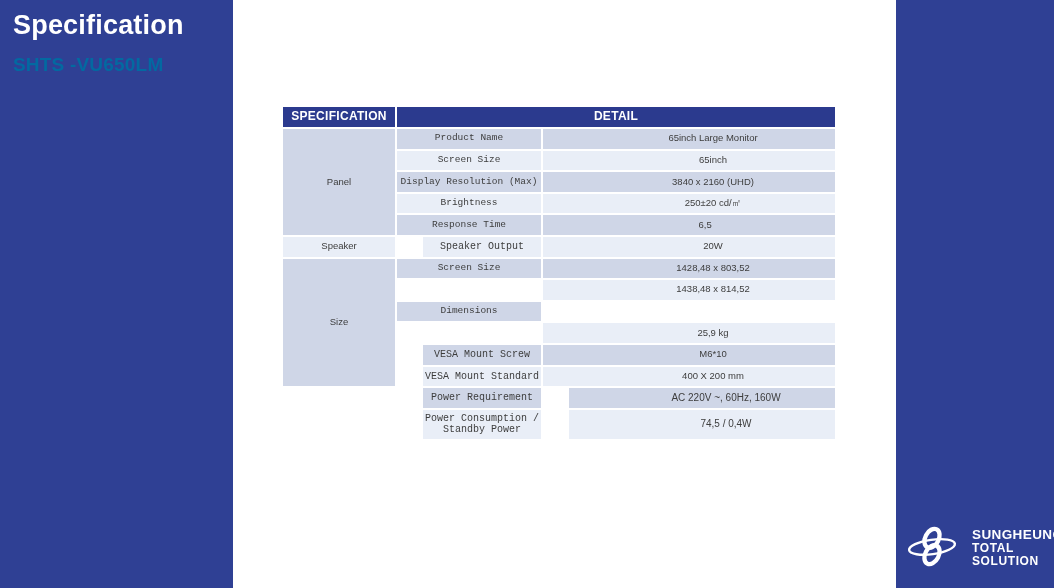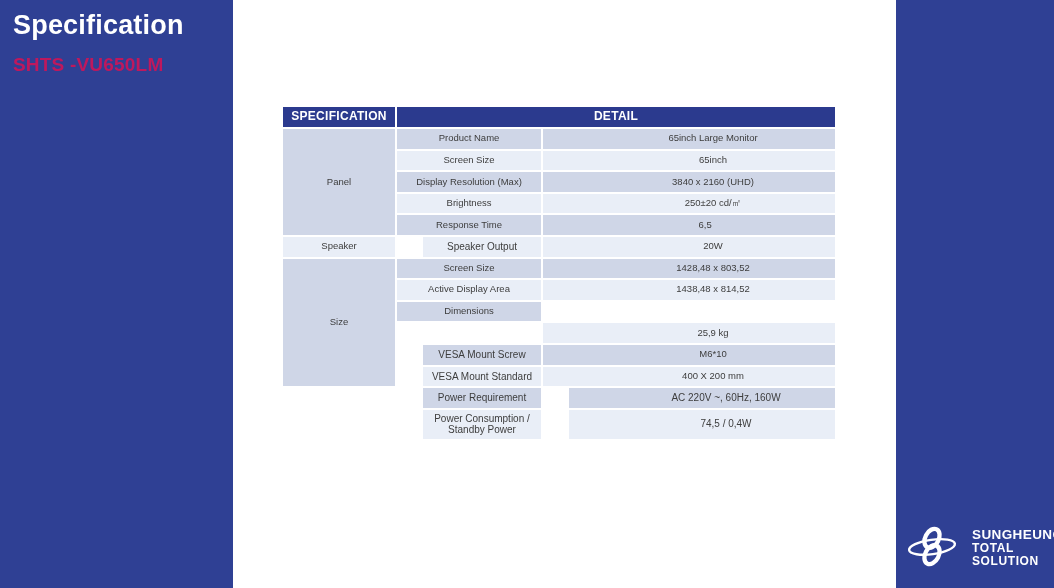--- a/index.html
+++ b/index.html
@@ -20,21 +20,21 @@
   .band.left{left:0;width:233px;}
   .band.right{left:896px;width:158px;}
 
   .title{
     position:absolute;left:13px;top:10px;
     color:#ffffff;font-size:27px;font-weight:bold;
     letter-spacing:0.2px;
   }
   .subtitle{
     position:absolute;left:13px;top:54px;
-    color:#be185d;font-size:19px;font-weight:bold;
+    color:#0369a1;font-size:19px;font-weight:bold;
     letter-spacing:0.2px;
   }
 
   
   .tbl{
     position:absolute;left:283px;top:107px;
     width:552px;
     display:grid;
     grid-template-columns:112px 144px 292px;
     grid-template-rows:20px repeat(13,19.6px) 29px;
@@ -51,21 +51,21 @@
     background:#2b3a8e;
     color:#ffffff;font-weight:bold;font-size:12px;
     letter-spacing:0.3px;
   }
   .dark{background:#cfd6e7;}
   .light{background:#e9eef7;}
   .sm{font-size:9.5px;}
   .bg{font-size:10px;margin-left:26px;}
   .gbig{font-size:12.5px;}
   .gc1{grid-column:1;}
-  .gc2{grid-column:2;}
+  .gc2{grid-column:2;font-family:Liberation Mono, monospace;}
   .gc3{grid-column:3;padding-left:48px;}
   .gdetail{grid-column:2 / span 2;}
   .squiggle{
     margin-left:3px;
     text-decoration:underline;
     text-decoration-style:wavy;
     text-decoration-color:#e03131;
     text-decoration-thickness:1px;
     text-underline-offset:2px;
     margin-top:28px;
@@ -118,21 +118,20 @@
       <span>6,5</span>
       <span class="squiggle">ms</span>
     </div>
 
     <div class="cell light bg gc2" style="grid-row:7">Speaker Output</div>
     <div class="cell light sm gc3" style="grid-row:7">20W</div>
 
     <div class="cell dark sm gc2" style="grid-row:8">Screen Size</div>
     <div class="cell dark sm gc3" style="grid-row:8">1428,48 x 803,52</div>
 
-    <div class="cell light sm gc2" style="grid-row:9">Active Display Area</div>
     <div class="cell light sm gc3" style="grid-row:9">1438,48 x 814,52</div>
 
     <div class="cell dark sm gc2" style="grid-row:10">Dimensions</div>
 
     <div class="cell light sm gc3" style="grid-row:11">25,9 kg</div>
 
     <div class="cell dark bg gc2" style="grid-row:12">VESA Mount Screw</div>
     <div class="cell dark sm gc3" style="grid-row:12">M6*10</div>
 
     <div class="cell light bg gc2" style="grid-row:13">VESA Mount Standard</div>

